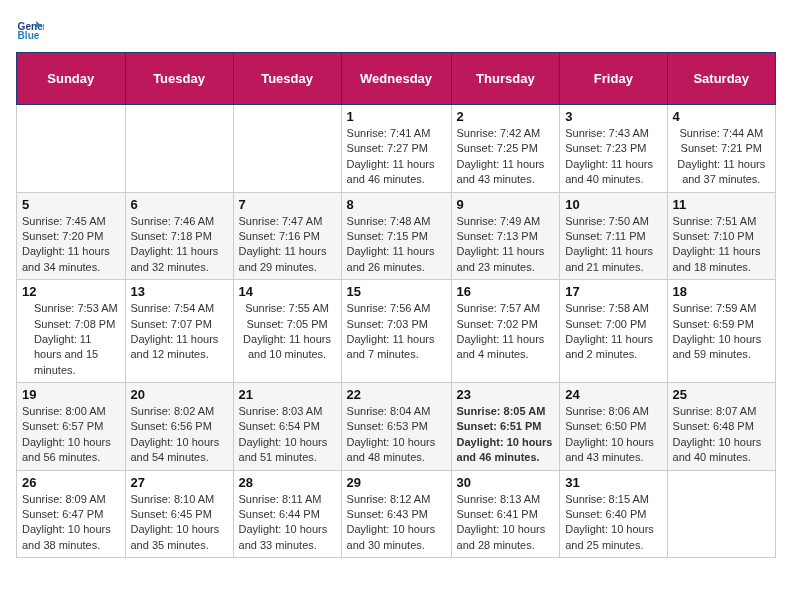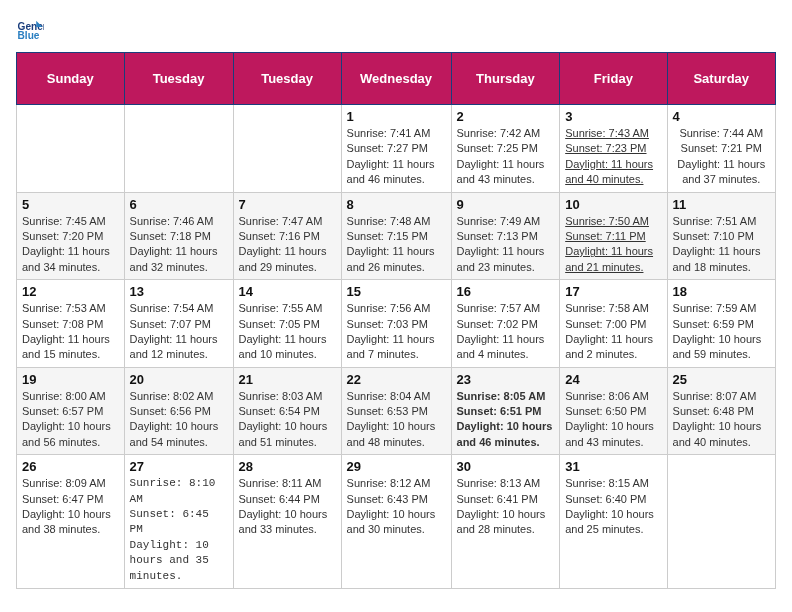--- a/index.html
+++ b/index.html
@@ -128,21 +128,21 @@
 Daylight: 11 hours and 46 minutes.</div>
         </td>
         <td>
           <span class="day-number">2</span>
           <div class="day-info" style="white-space: pre-line;">Sunrise: 7:42 AM
 Sunset: 7:25 PM
 Daylight: 11 hours and 43 minutes.</div>
         </td>
         <td>
           <span class="day-number">3</span>
-          <div class="day-info" style="white-space: pre-line; text-decoration: underline;">Sunrise: 7:43 AM
+          <div class="day-info" style="white-space: pre-line;">Sunrise: 7:43 AM
 Sunset: 7:23 PM
 Daylight: 11 hours and 40 minutes.</div>
         </td>
         <td>
           <span class="day-number">4</span>
           <div class="day-info" style="white-space: pre-line; text-align: center;">Sunrise: 7:44 AM
 Sunset: 7:21 PM
 Daylight: 11 hours and 37 minutes.</div>
         </td>
       </tr>
@@ -172,47 +172,47 @@
 Daylight: 11 hours and 26 minutes.</div>
         </td>
         <td>
           <span class="day-number">9</span>
           <div class="day-info" style="white-space: pre-line;">Sunrise: 7:49 AM
 Sunset: 7:13 PM
 Daylight: 11 hours and 23 minutes.</div>
         </td>
         <td>
           <span class="day-number">10</span>
-          <div class="day-info" style="white-space: pre-line; text-decoration: underline;">Sunrise: 7:50 AM
+          <div class="day-info" style="white-space: pre-line;">Sunrise: 7:50 AM
 Sunset: 7:11 PM
 Daylight: 11 hours and 21 minutes.</div>
         </td>
         <td>
           <span class="day-number">11</span>
           <div class="day-info" style="white-space: pre-line;">Sunrise: 7:51 AM
 Sunset: 7:10 PM
 Daylight: 11 hours and 18 minutes.</div>
         </td>
       </tr>
       <tr>
         <td>
           <span class="day-number">12</span>
-          <div class="day-info" style="white-space: pre-line;">Sunrise: 7:53 AM
+          <div class="day-info" style="white-space: pre-line; margin-left: 12px;">Sunrise: 7:53 AM
 Sunset: 7:08 PM
 Daylight: 11 hours and 15 minutes.</div>
         </td>
         <td>
           <span class="day-number">13</span>
           <div class="day-info" style="white-space: pre-line;">Sunrise: 7:54 AM
 Sunset: 7:07 PM
 Daylight: 11 hours and 12 minutes.</div>
         </td>
         <td>
           <span class="day-number">14</span>
-          <div class="day-info" style="white-space: pre-line;">Sunrise: 7:55 AM
+          <div class="day-info" style="white-space: pre-line; text-align: center;">Sunrise: 7:55 AM
 Sunset: 7:05 PM
 Daylight: 11 hours and 10 minutes.</div>
         </td>
         <td>
           <span class="day-number">15</span>
           <div class="day-info" style="white-space: pre-line;">Sunrise: 7:56 AM
 Sunset: 7:03 PM
 Daylight: 11 hours and 7 minutes.</div>
         </td>
         <td>
@@ -280,21 +280,21 @@
       </tr>
       <tr>
         <td>
           <span class="day-number">26</span>
           <div class="day-info" style="white-space: pre-line;">Sunrise: 8:09 AM
 Sunset: 6:47 PM
 Daylight: 10 hours and 38 minutes.</div>
         </td>
         <td>
           <span class="day-number">27</span>
-          <div class="day-info" style="white-space: pre-line; font-family: Liberation Mono, monospace;">Sunrise: 8:10 AM
+          <div class="day-info" style="white-space: pre-line;">Sunrise: 8:10 AM
 Sunset: 6:45 PM
 Daylight: 10 hours and 35 minutes.</div>
         </td>
         <td>
           <span class="day-number">28</span>
           <div class="day-info" style="white-space: pre-line;">Sunrise: 8:11 AM
 Sunset: 6:44 PM
 Daylight: 10 hours and 33 minutes.</div>
         </td>
         <td>

